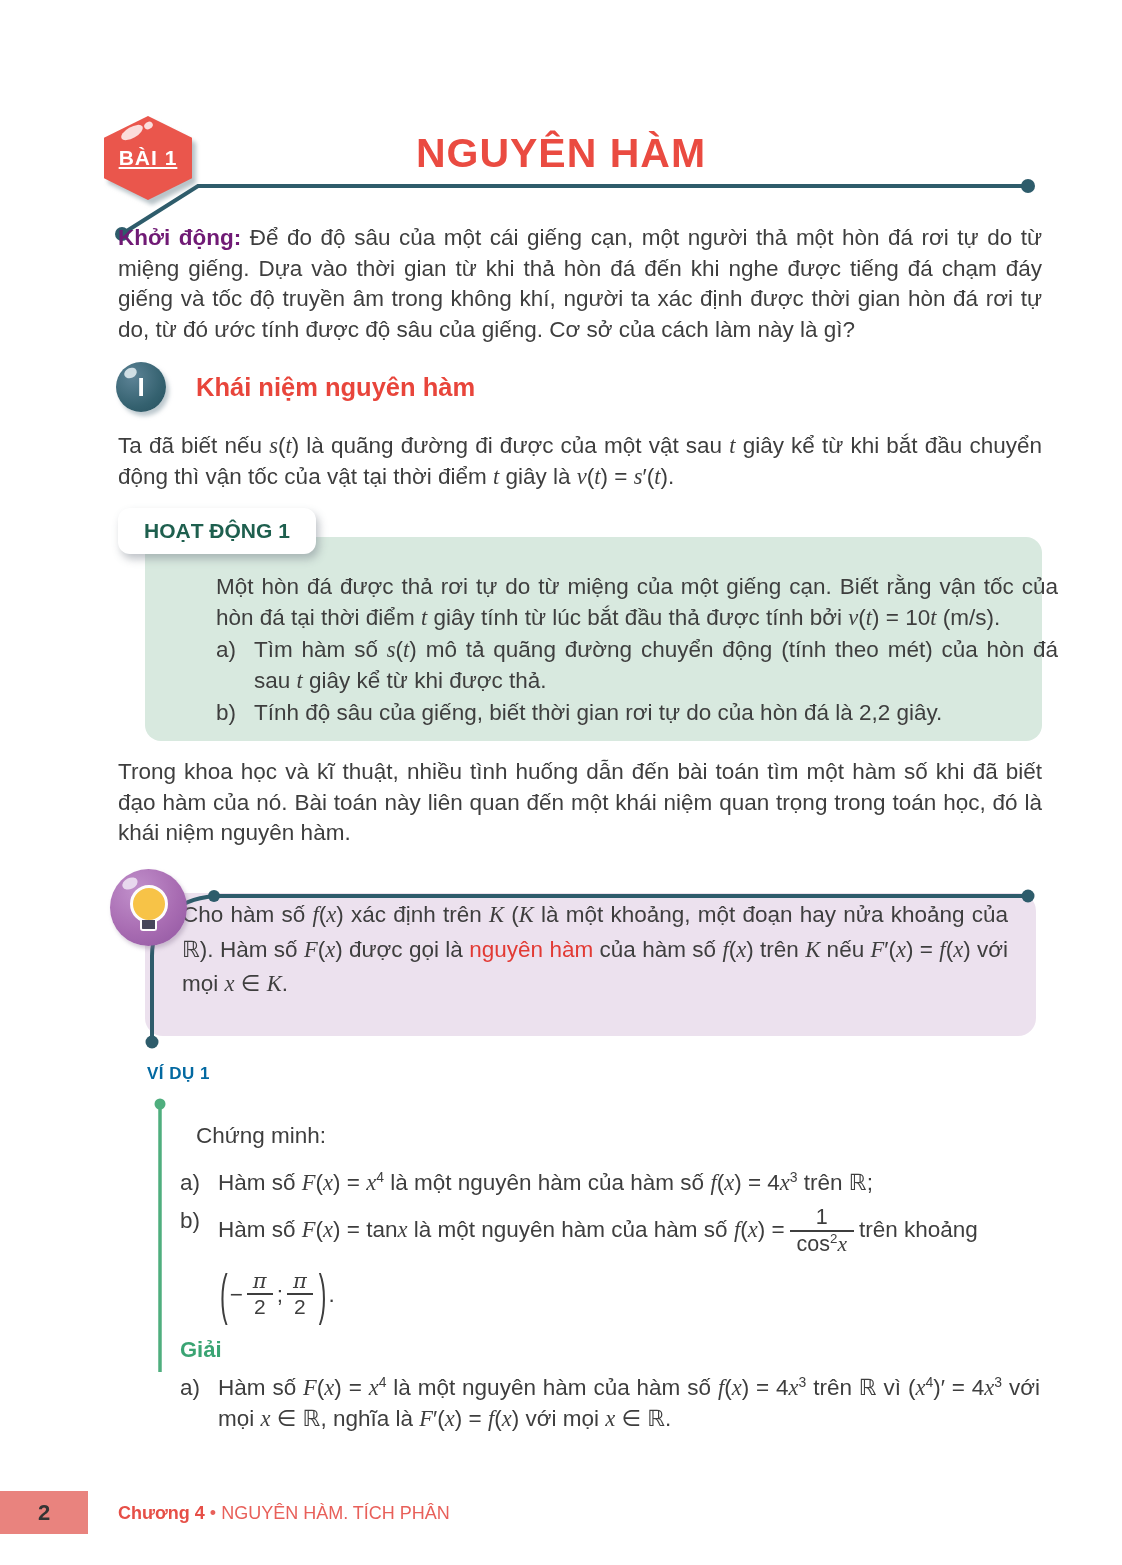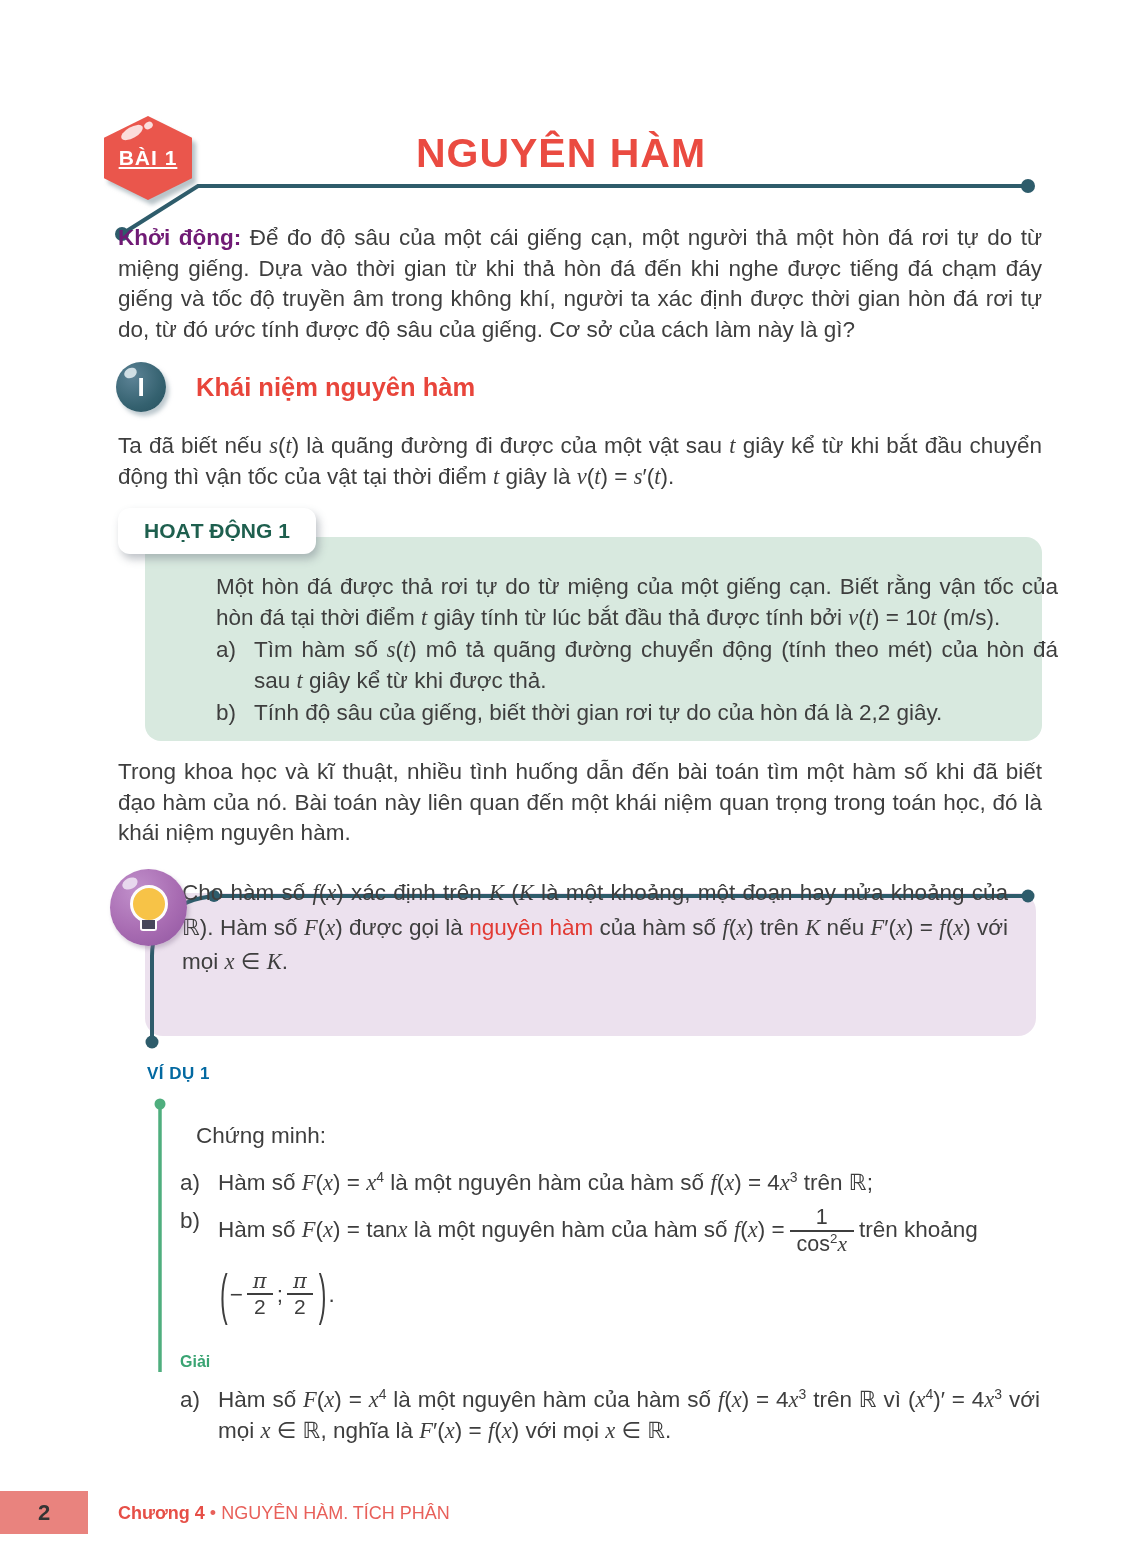--- a/index.html
+++ b/index.html
@@ -45,38 +45,38 @@
   .activity-box{position:absolute;left:145px;top:537px;width:897px;height:204px;background:#d8e9df;border-radius:16px;}
   .activity-content{position:absolute;left:172px;top:571px;width:842px;font-size:22.5px;line-height:31px;margin-left:44px;}
   .activity-content p{margin:0;text-align:justify;}
   .item{display:flex;margin-top:1px;}
   .item-label{flex:0 0 38px;}
   .item-text{flex:1;text-align:justify;}
 
   
   .def-box{position:absolute;left:145px;top:893px;width:891px;height:143px;background:#ece1ee;
            border-radius:18px;border-top-left-radius:34px;}
-  .def-text{left:182px;top:876px;width:826px;line-height:34.6px;}
+  .def-text{left:182px;top:898px;width:826px;line-height:34.6px;}
   .def-icon{position:absolute;left:110px;top:869px;width:77px;height:77px;border-radius:50%;z-index:2;
             background:radial-gradient(circle at 35% 28%,#c190cb,#a express 55%,#9a5fa9 75%);
             background:radial-gradient(circle at 35% 28%,#c190cb,#a86cb2 55%,#9055a0 100%);
             display:flex;flex-direction:column;align-items:center;justify-content:center;
             box-shadow:2px 3px 4px rgba(140,120,150,.4);}
   .icon-gloss{position:absolute;left:12px;top:9px;width:16px;height:11px;border-radius:50%;
             background:rgba(240,230,245,.85);transform:rotate(-25deg);}
   .bulb-head{width:32px;height:32px;border-radius:50%;background:#f7c347;border:3px solid #fdfdfd;}
   .bulb-base{width:13px;height:9px;background:#46465a;border:2px solid #fdfdfd;border-top:none;
              margin-top:-3px;border-radius:0 0 3px 3px;}
 
   
   .ex-label{position:absolute;left:147px;top:1064px;font-size:17px;font-weight:bold;color:#0369a1;letter-spacing:.5px;}
   .ex-content{position:absolute;left:180px;top:1104px;width:860px;font-size:22.5px;line-height:31px;}
   .ex-content p{margin:16px;}
   .ex-content .item{margin-top:7px;}
-  .sol-label{margin-top:20px;font-size:16px;font-weight:bold;color:#3aa473;}
+  .sol-label{margin-top:8px;font-size:22px;font-weight:bold;color:#3aa473;}
 
   .frac{display:inline-flex;flex-direction:column;align-items:center;vertical-align:middle;
         margin:0 5px;line-height:1.15;font-size:21.5px;}
   .fnum{padding:0 7px;}
   .fden{border-top:2px solid #3e3e3e;padding:0 7px;white-space:nowrap;}
   .interval{margin-top:6px;height:64px;display:flex;align-items:center;}
   .interval .frac{font-size:21px;margin:0 3px;}
   .bigp{display:inline-block;transform:scaleY(2.4);font-size:23px;font-weight:300;margin:0 2px;}
 
   

